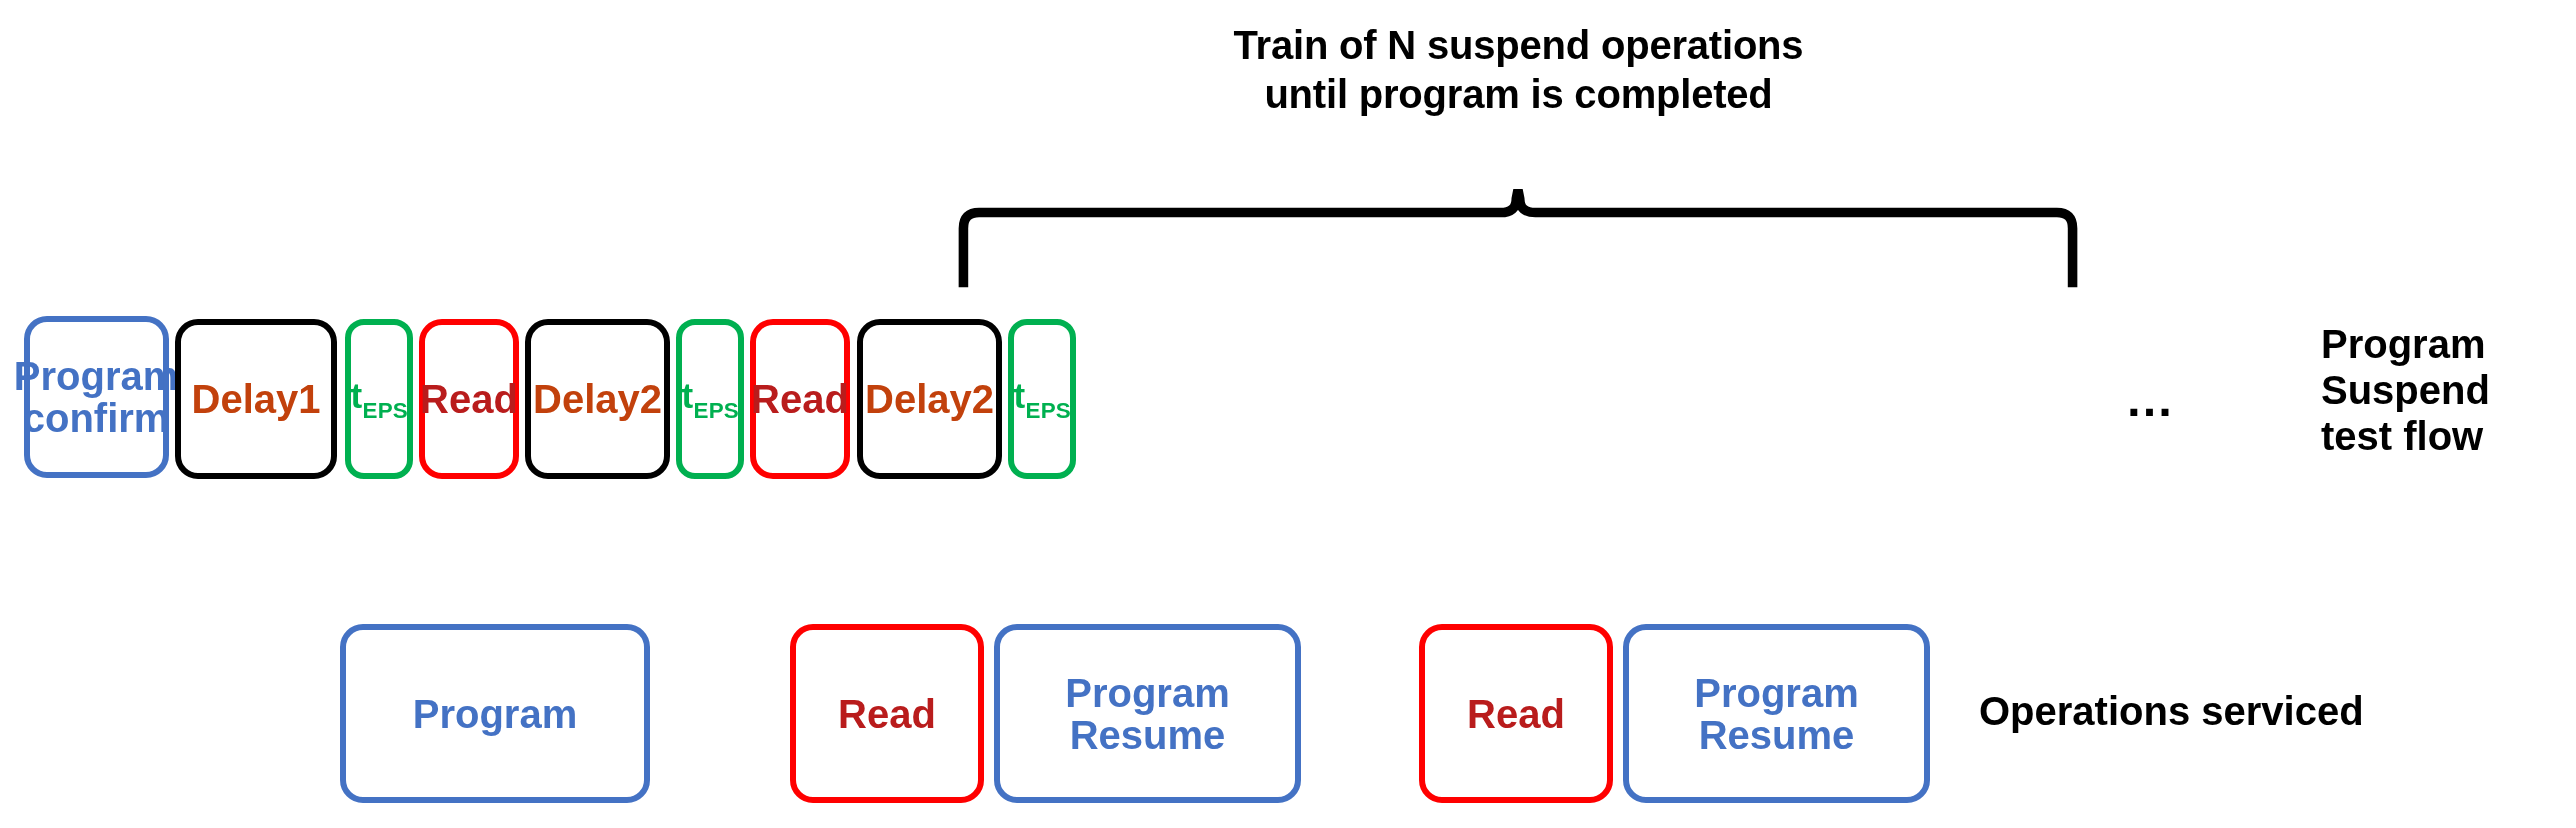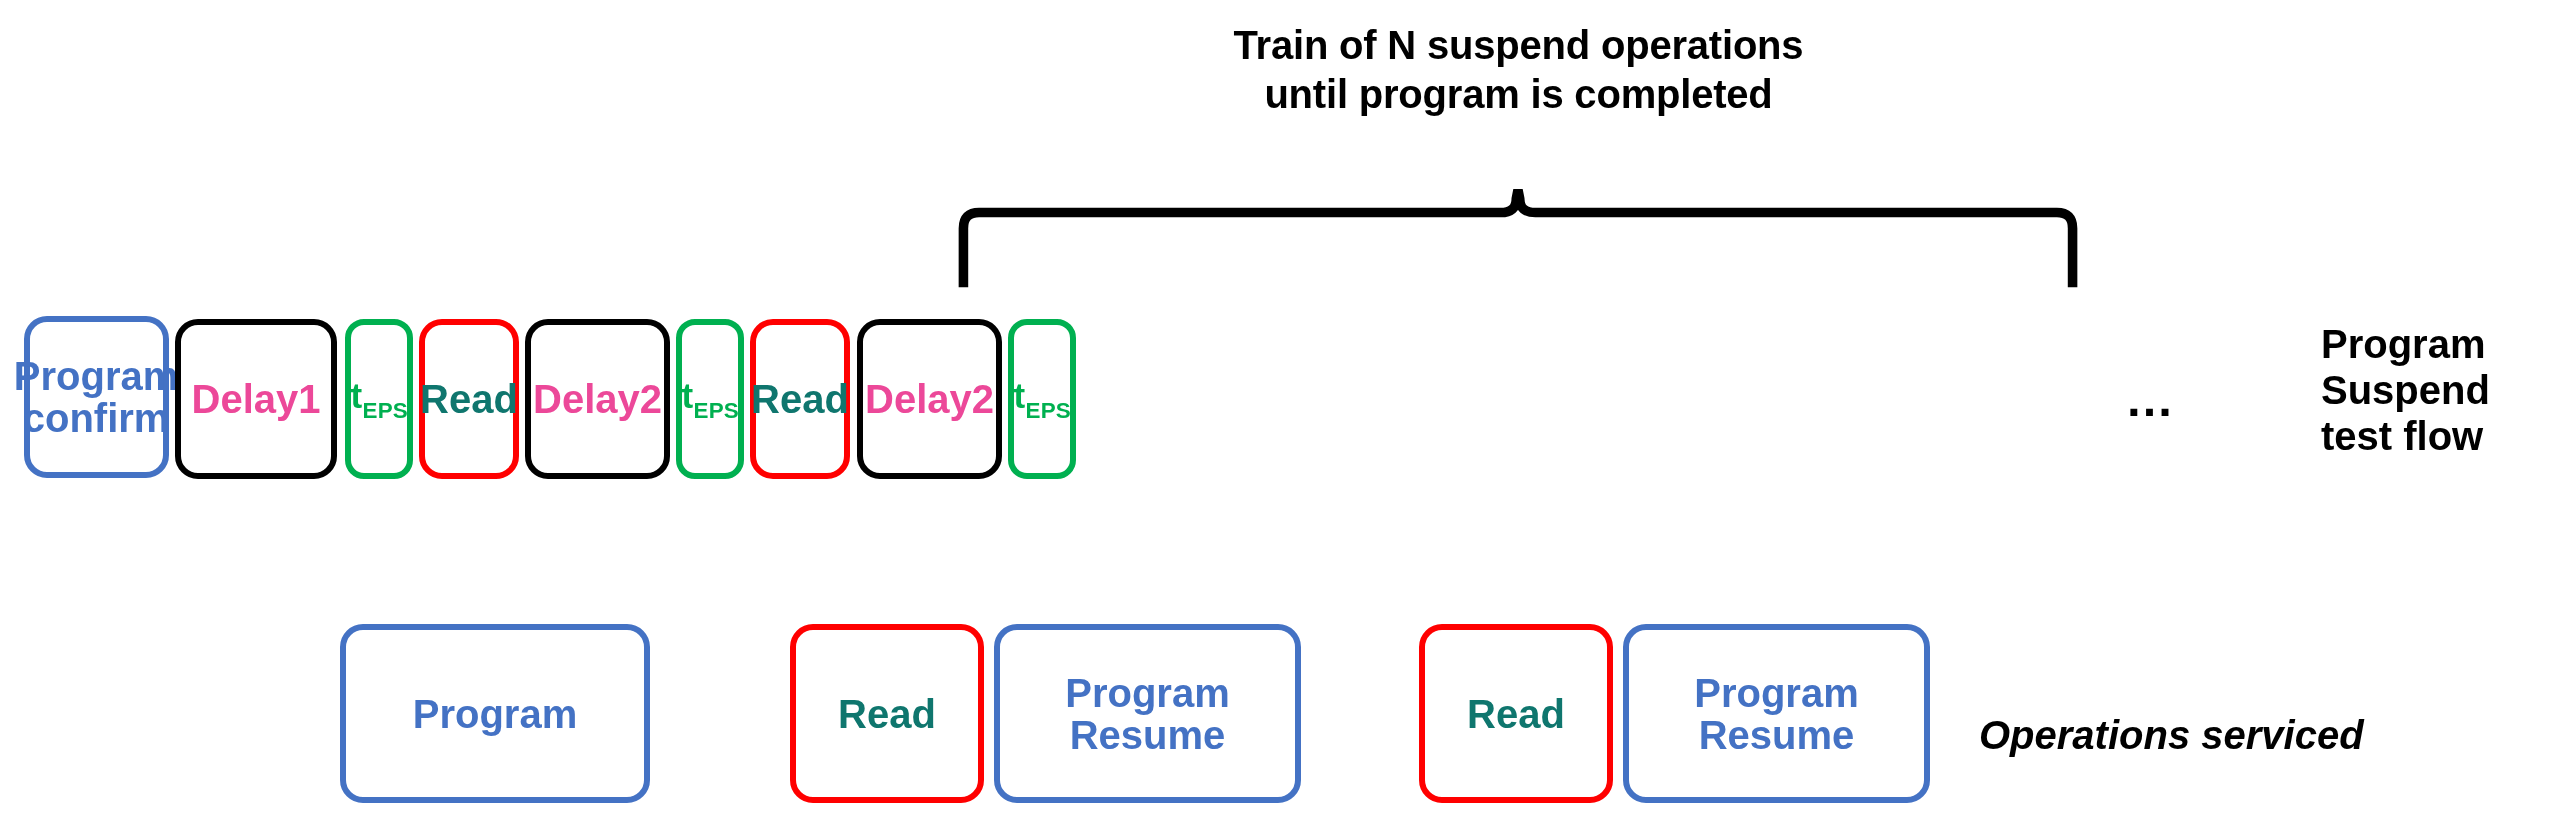--- a/index.html
+++ b/index.html
@@ -39,23 +39,23 @@
     display:flex;
     align-items:center;
     justify-content:center;
     text-align:center;
     font-weight:bold;
     font-stretch:condensed;
     line-height:1.05;
     white-space:pre-line;
   }
   .box.blue  {border-color:#4472C4;color:#4472C4;}
-  .box.black {border-color:#000000;color:#ec4899;}
+  .box.black {border-color:#000000;color:#c2410c;}
   .box.green {border-color:#00B050;color:#00B050;}
-  .box.red   {border-color:#FF0000;color:#0f766e;}
+  .box.red   {border-color:#FF0000;color:#b91c1c;}
 
   .row-top .box{font-size:40px;}
   .row-top .box.narrow{font-size:35px;border-radius:19px;}
   .row-bot .box{font-size:40px;}
 
   
   .teps{display:inline-block;white-space:nowrap;}
   .teps .sub{font-size:0.64em;vertical-align:sub;position:relative;top:0.10em;left:0.02em;letter-spacing:0.2px;}
 
   
@@ -64,21 +64,21 @@
     color:#000000;font-weight:bold;font-size:49px;line-height:1;
   }
 
   
   .side-label{
     position:absolute;
     color:#000000;font-weight:bold;font-stretch:condensed;
     white-space:pre-line;
   }
   .side-label.flow{left:2321px;top:321px;font-size:40px;line-height:46px;text-align:left;}
-  .side-label.serviced{left:1979px;top:712px;font-size:40px;line-height:46px;text-align:left;font-style:italic;}
+  .side-label.serviced{left:1979px;top:688px;font-size:40px;line-height:46px;text-align:left;}
 </style>
 </head>
 <body>
 
 <div class="stage">
 
   <div class="brace-caption">Train of N suspend operations
 until program is completed</div>
 
   <div class="brace">

